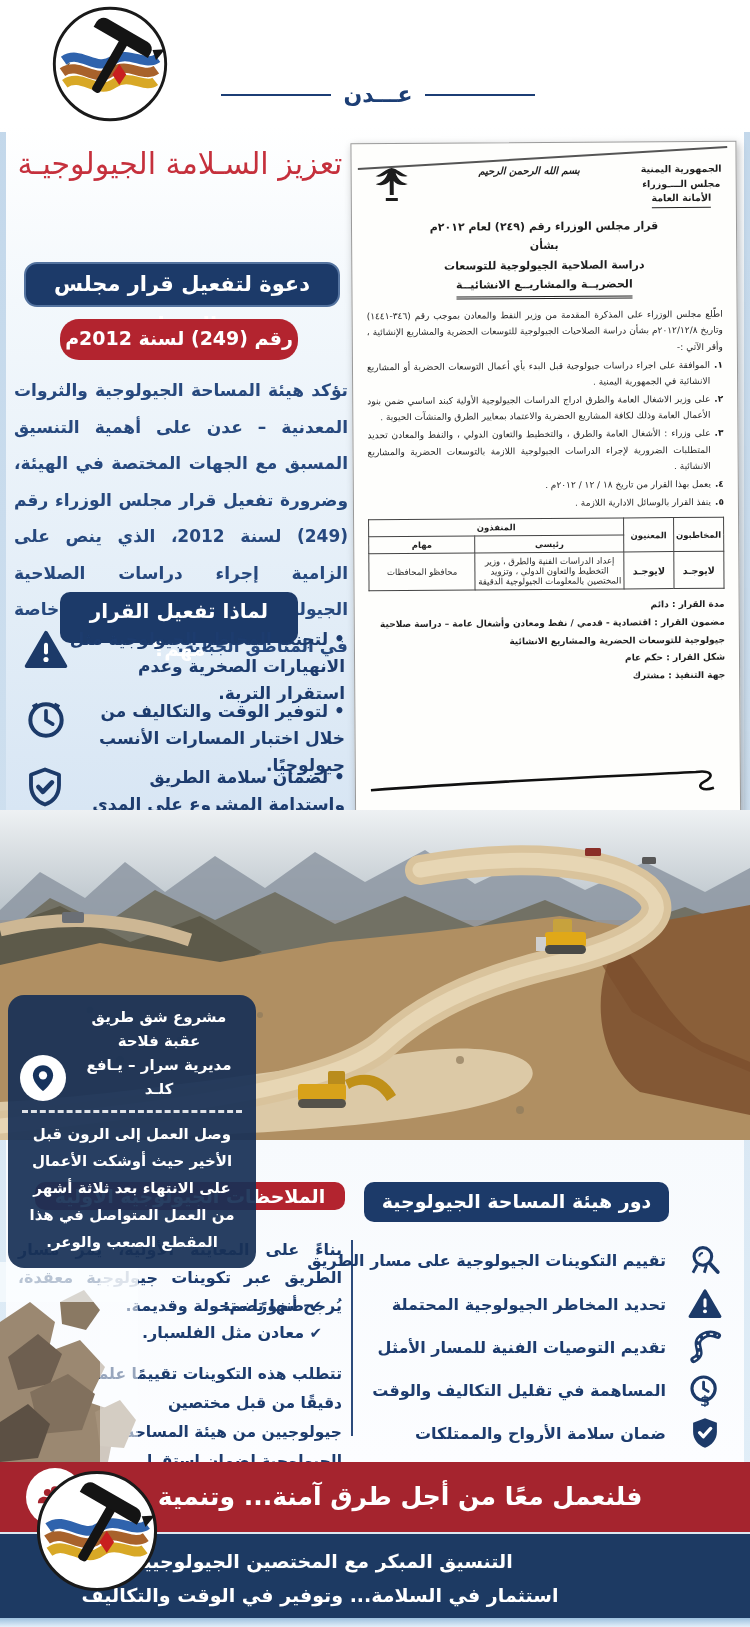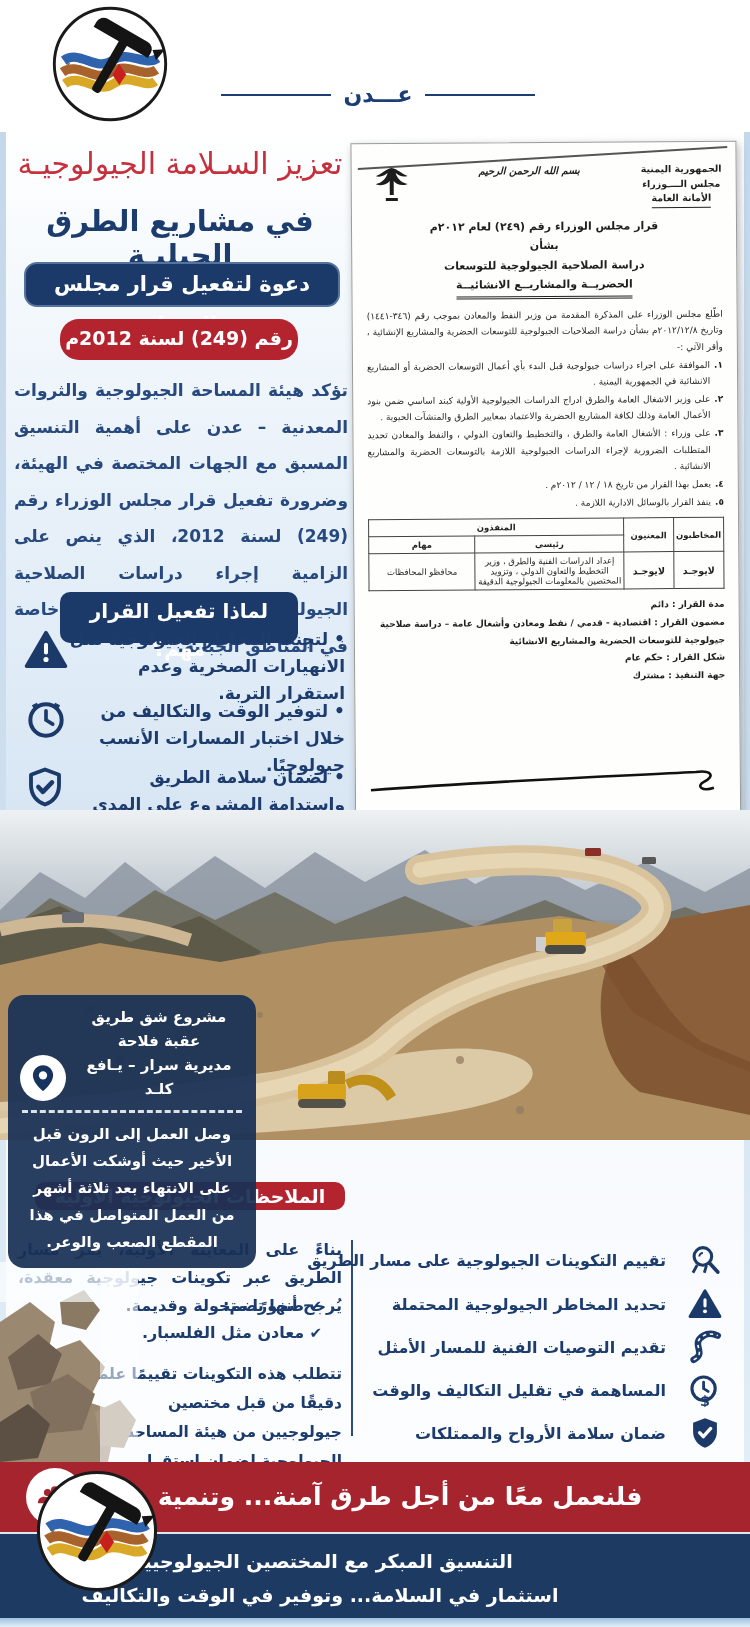--- a/index.html
+++ b/index.html
@@ -142,21 +142,20 @@
       <g transform="rotate(30 52 48)">
         <rect x="48" y="22" width="8" height="56" rx="3" fill="#141414"></rect>
         <path d="M30,18 h40 a7,7 0 0 1 7,7 v5 h-54 v-5 a7,7 0 0 1 7,-7 z" fill="#141414"></path>
         <path d="M77,22 l9,-6 -2,12 z" fill="#141414"></path>
       </g>
       <path d="M58,50 l6,9 -6,9 -6,-9 z" fill="#c81f1f"></path>
     </svg>
   </div>
 
   <div class="h-red">تعزيز السـلامة الجيولوجيـة</div>
-  <div class="h-navy">في مشاريع الطرق الجبليـة</div>
   <div class="pill navy">دعوة لتفعيل قرار مجلس الوزراء</div>
   <div class="pill red">رقم (249) لسنة 2012م</div>
   <div class="intro">تؤكد هيئة المساحة الجيولوجية والثروات المعدنية – عدن على أهمية التنسيق المسبق مع الجهات المختصة في الهيئة، وضرورة تفعيل قرار مجلس الوزراء رقم (249) لسنة 2012، الذي ينص على الزامية إجراء دراسات الصلاحية الجيولوجية قبل تنفيذ المشاريع، خاصة في المناطق الجبلية.</div>
 
   <div class="why-pill">لماذا تفعيل القرار مهم؟</div>
 
   <div class="why-icon" style="top:628px;">
     <svg viewBox="0 0 24 24" width="44" height="44">
       <path d="M12,2.6 L22.6,20.8 H1.4 Z" fill="#1c3a69" stroke="#1c3a69" stroke-width="2" stroke-linejoin="round"></path>
       <rect x="10.9" y="8" width="2.2" height="6.4" rx="1.1" fill="#fff"></rect>
@@ -344,20 +343,21 @@
       <path d="M0,160 L28,142 L50,162 L38,196 L0,200 Z" fill="#5c5044"></path>
       <path d="M60,40 L84,28 L100,48 L86,68 L62,62 Z" fill="#8a7963"></path>
       <path d="M95,150 L120,138 L136,158 L124,186 L100,184 Z" fill="#a5927b"></path>
       <rect x="100" y="0" width="38" height="200" fill="#fbfdff" opacity="0.55"></rect>
       <rect x="0" y="0" width="138" height="40" fill="#fbfdff" opacity="0.7"></rect>
     </svg>
   </div>
 
   <div class="col-divider"></div>
 
+  <div class="role-pill">دور هيئة المساحة الجيولوجية</div>
 
   <div class="role-item" style="top:1240px;">
     <span class="ric">
       <svg viewBox="0 0 24 24" width="34" height="34">
         <circle cx="10.5" cy="9.5" r="6.2" fill="none" stroke="#1c3a69" stroke-width="2.2"></circle>
         <path d="M15,14 L21,20.5" stroke="#1c3a69" stroke-width="2.6" stroke-linecap="round"></path>
         <path d="M6.5,15.5 L3.5,21 M13,16 L11.5,21" stroke="#1c3a69" stroke-width="2"></path>
         <path d="M8,9.5 a2.5,2.5 0 0 1 2.5,-2.5" fill="none" stroke="#1c3a69" stroke-width="1.4"></path>
       </svg>
     </span>

